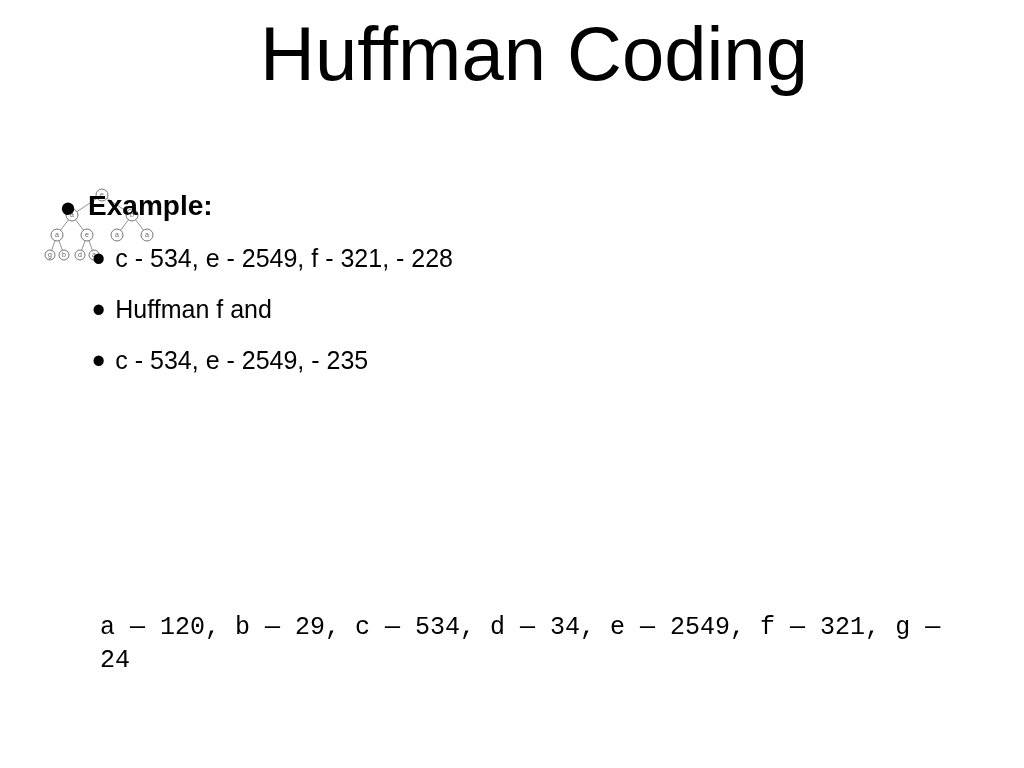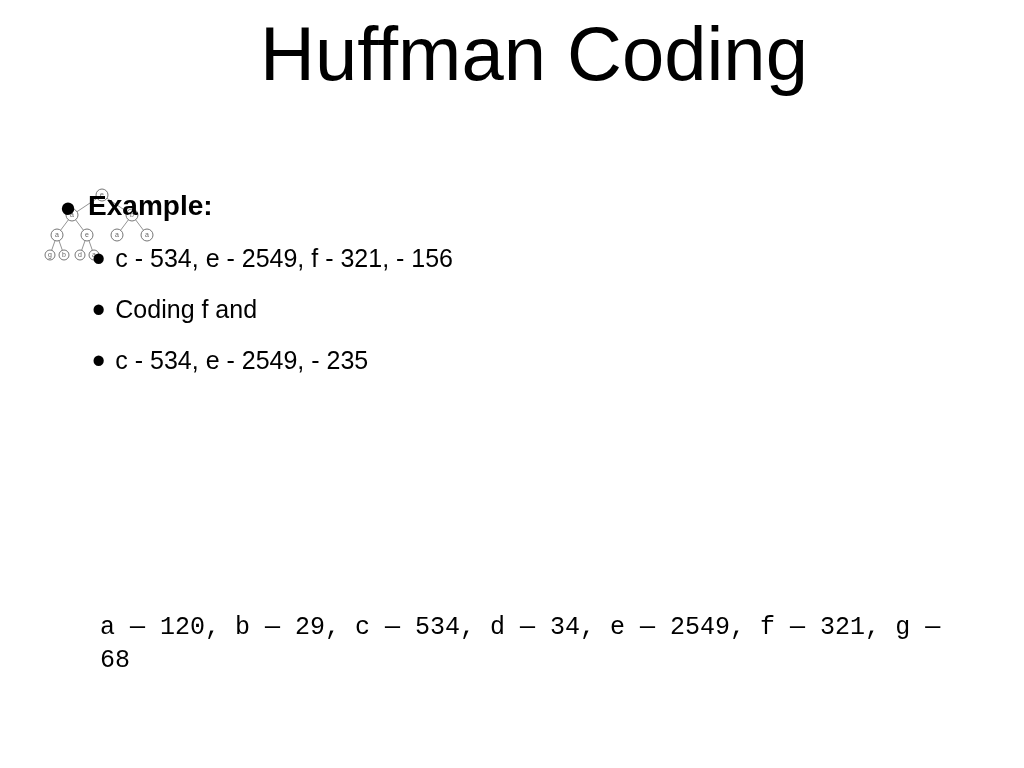--- a/index.html
+++ b/index.html
@@ -66,27 +66,27 @@
     </g>
   </svg>
 
   <div class="bullets">
     <div class="b1">
       <span class="dot1">•</span>
       <span class="t1">Example:</span>
     </div>
     <div class="b2">
       <span class="dot2">•</span>
-      <span class="t2">c - 534, e - 2549, f - 321,   -  156</span>
+      <span class="t2">c - 534, e - 2549, f - 321,   -  228</span>
     </div>
     <div class="b2">
       <span class="dot2">•</span>
-      <span class="t2">Coding f and </span>
+      <span class="t2">Huffman f and </span>
     </div>
     <div class="b2">
       <span class="dot2">•</span>
       <span class="t2">c - 534, e - 2549,   - 235</span>
     </div>
   </div>
 
-  <div class="footer">a — 120, b — 29, c — 534, d — 34, e — 2549, f — 321, g — 68</div>
+  <div class="footer">a — 120, b — 29, c — 534, d — 34, e — 2549, f — 321, g — 24</div>
 
 </div>
 
 </body></html>

